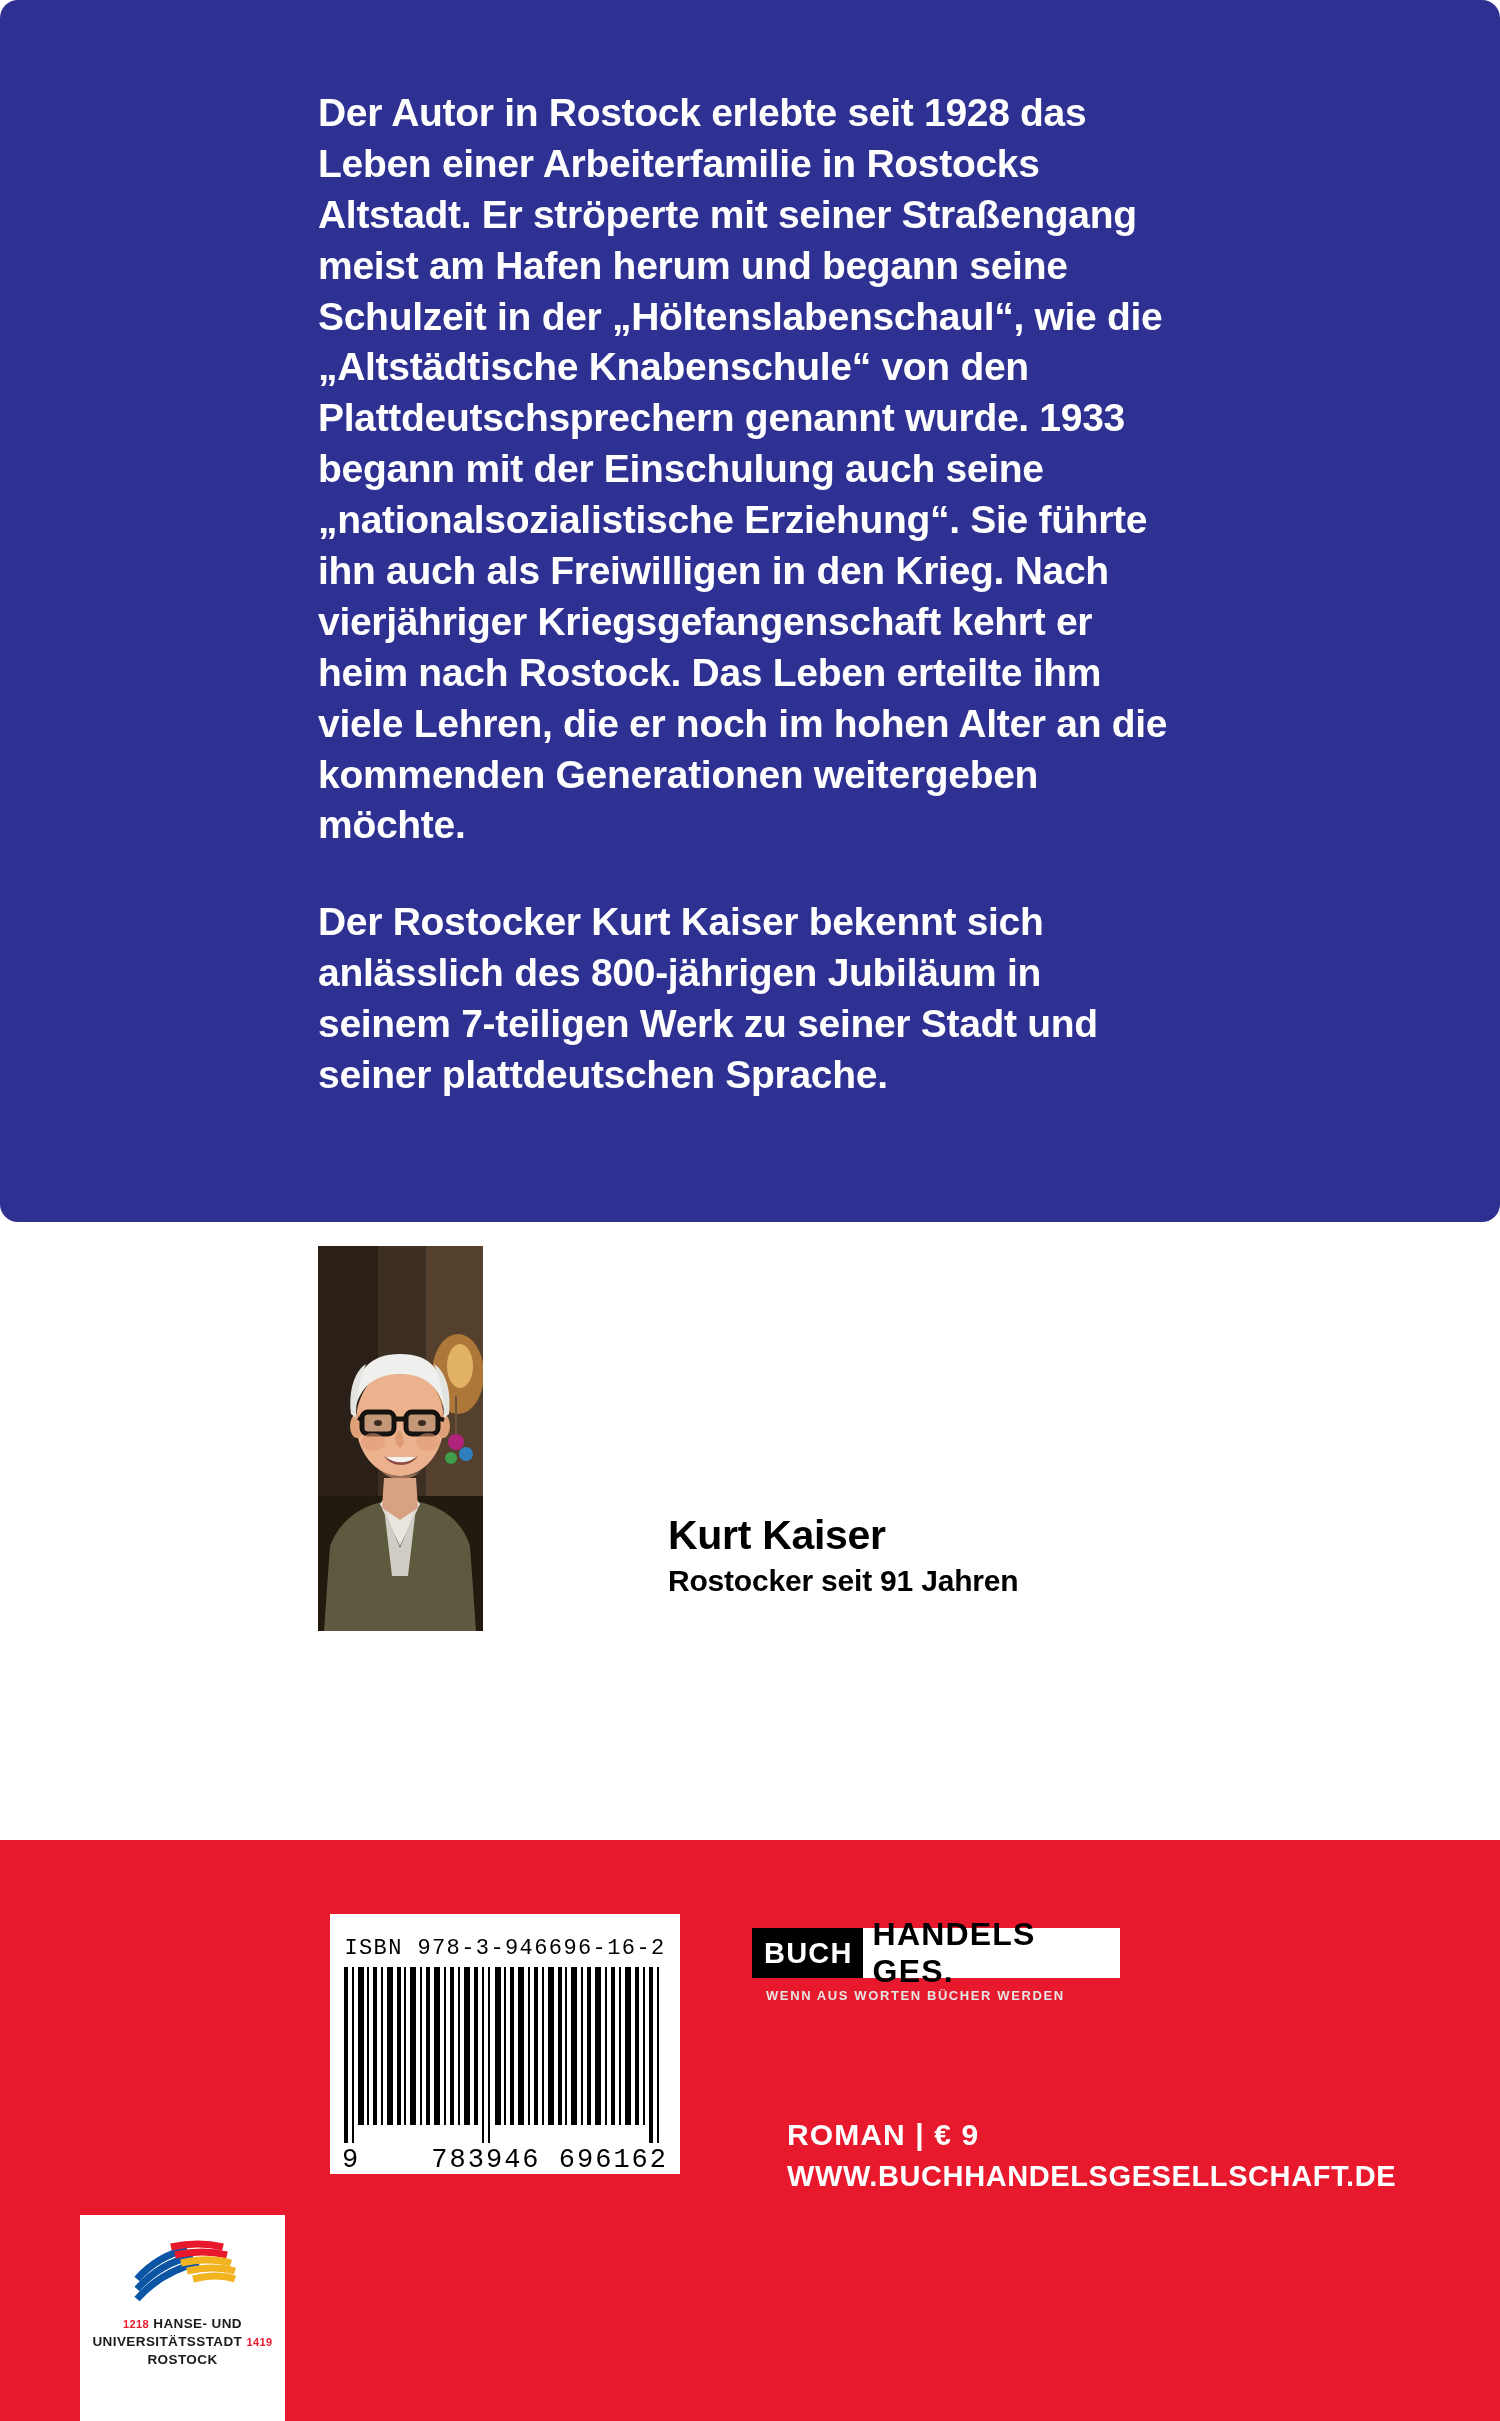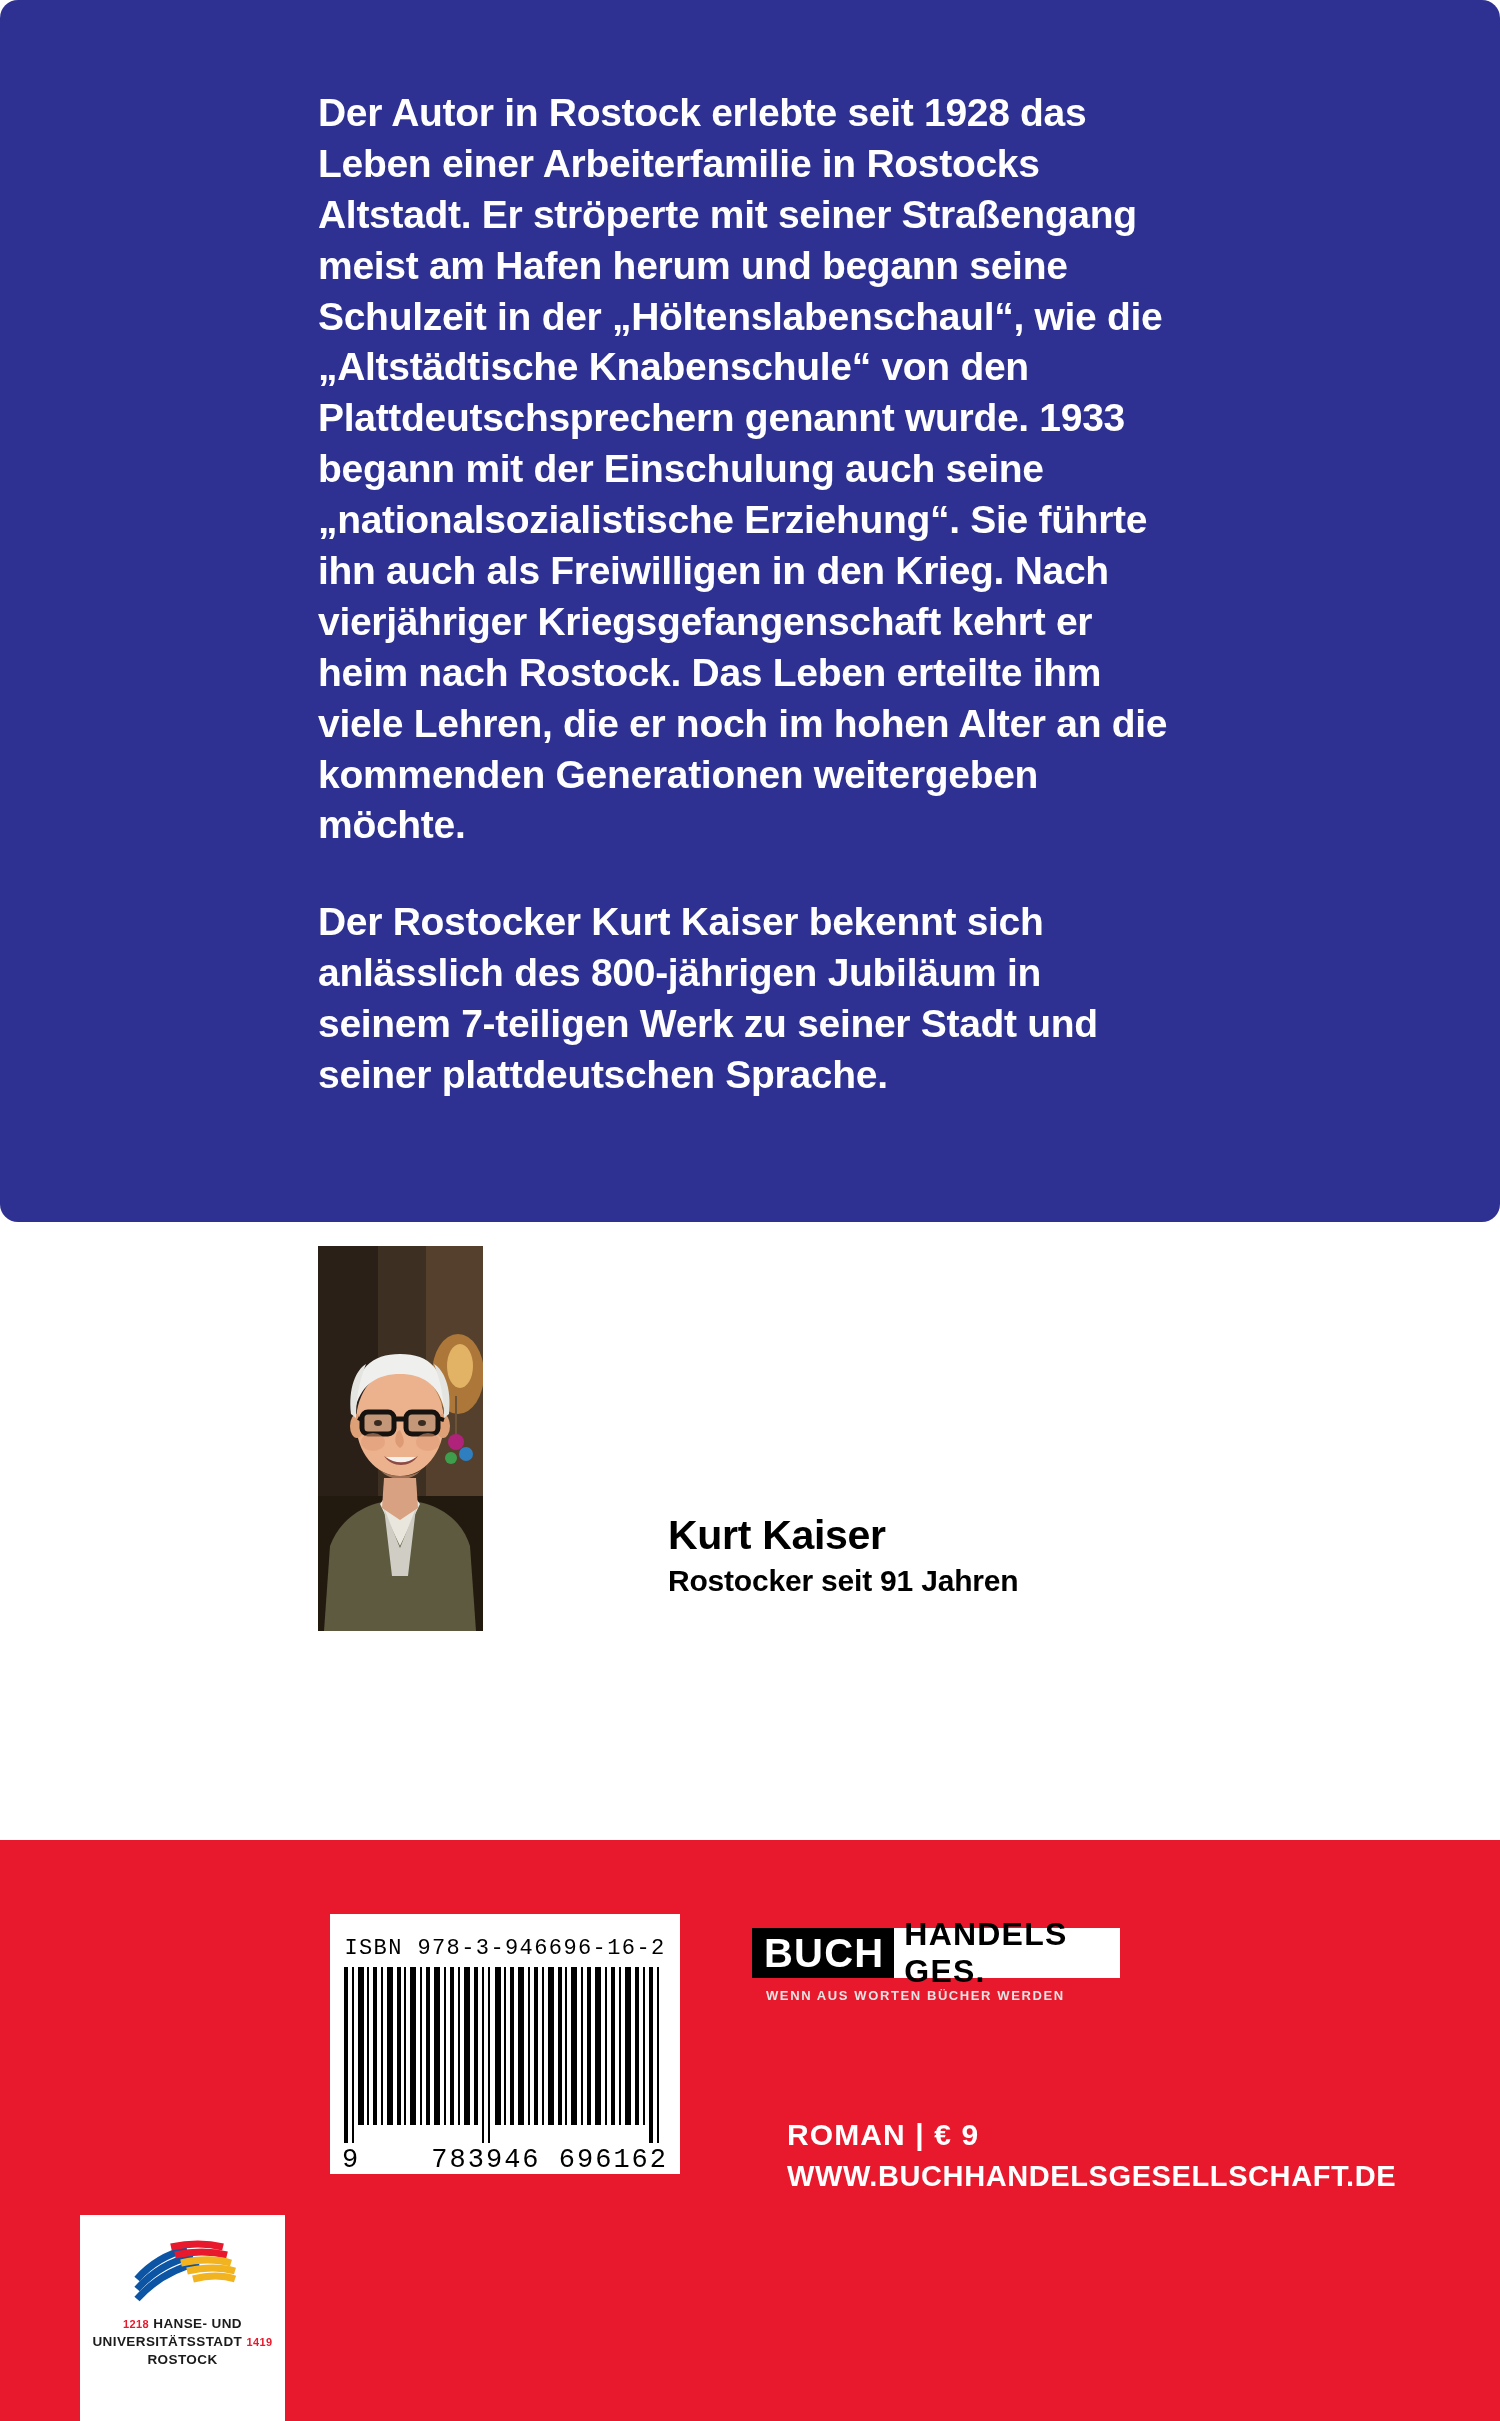--- a/index.html
+++ b/index.html
@@ -118,21 +118,21 @@
     width: 368px;
   }
   .pub-logo-row {
     display: flex;
     align-items: stretch;
     height: 50px;
   }
   .pub-logo-black {
     background: #000000;
     color: #ffffff;
-    font-size: 40px;
+    font-size: 29px;
     font-weight: 700;
     letter-spacing: 1.2px;
     padding: 6px 10px 6px 12px;
     display: flex;
     align-items: center;
   }
   .pub-logo-white {
     background: #ffffff;
     color: #000000;
     font-size: 32px;

